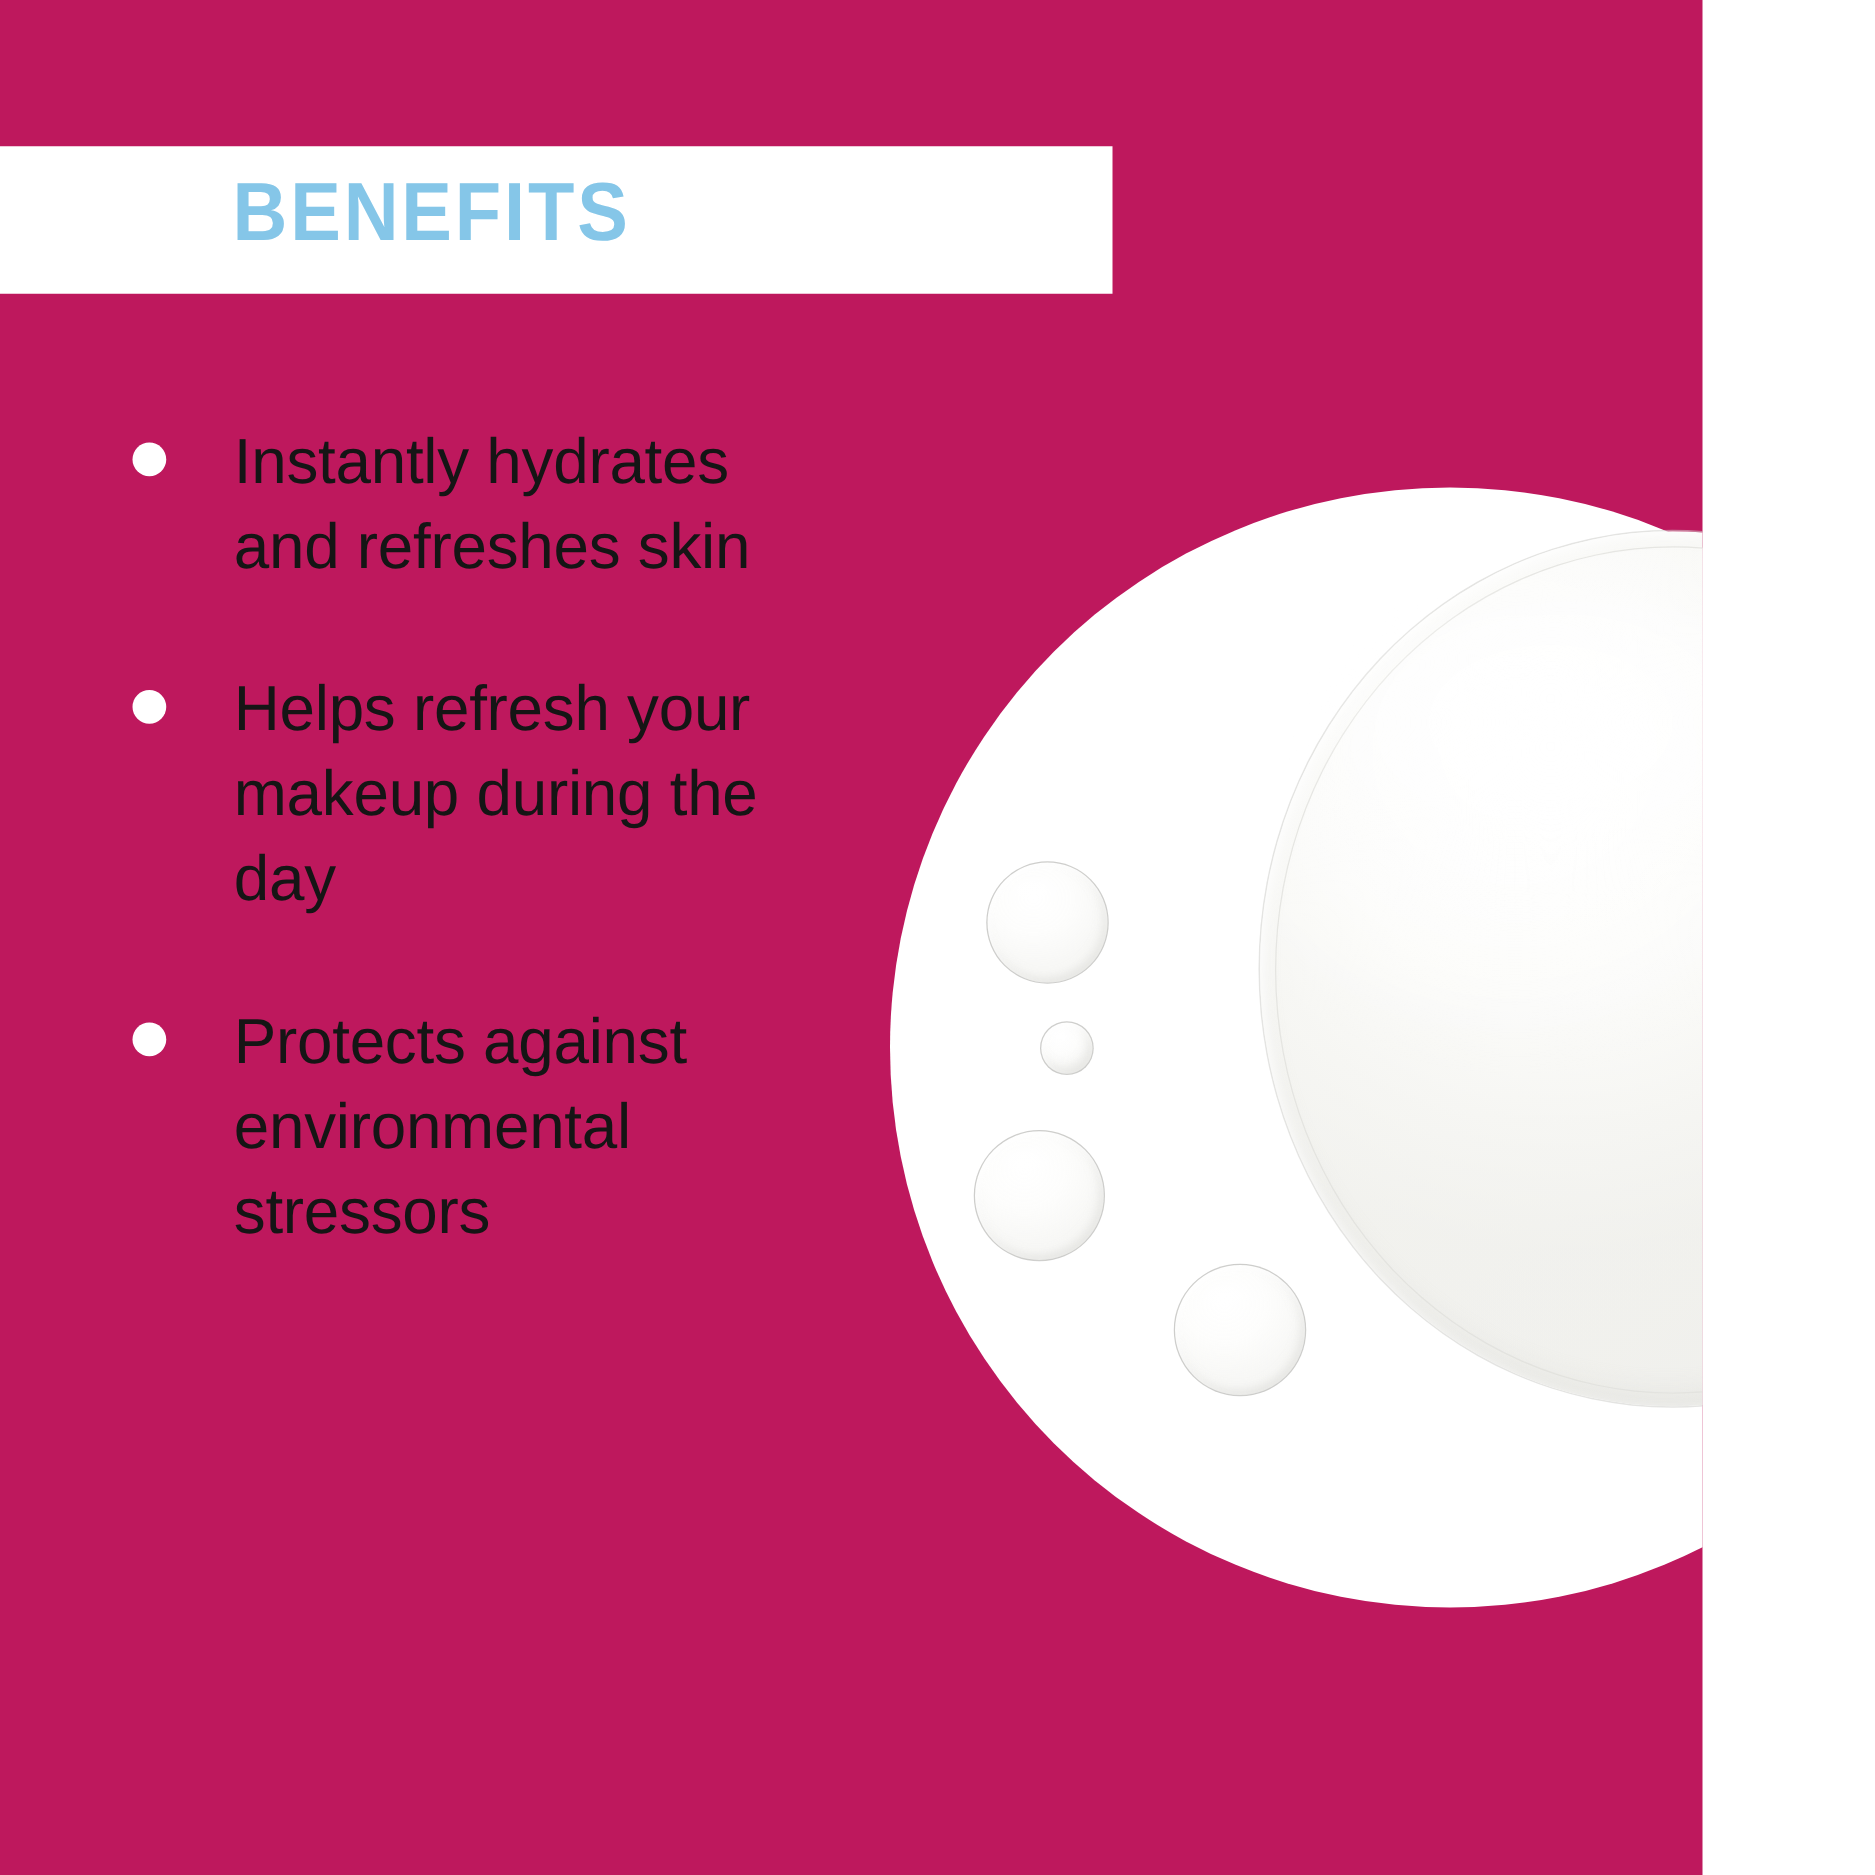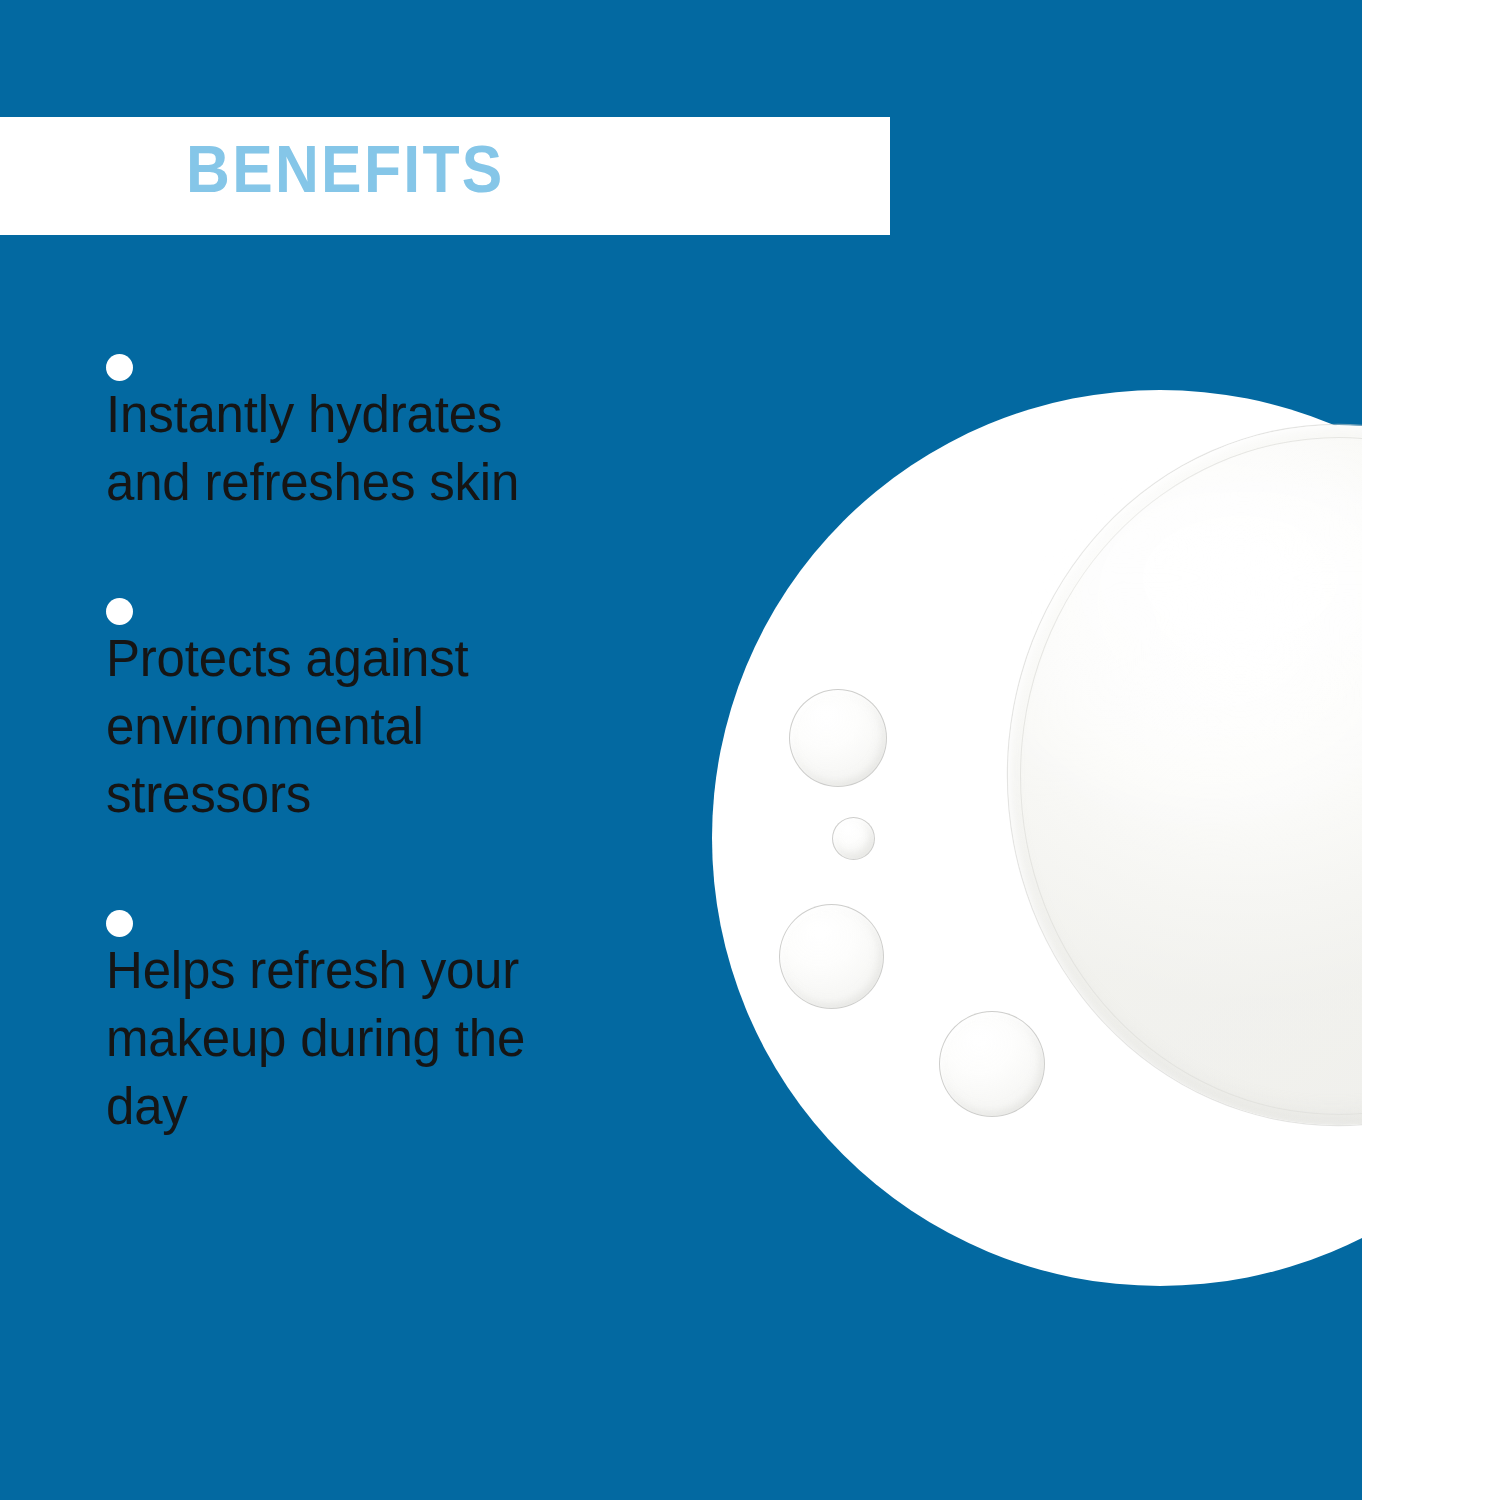--- a/index.html
+++ b/index.html
@@ -10,21 +10,21 @@
     width: 1500px;
     height: 1500px;
     overflow: hidden;
     font-family: "Liberation Sans", sans-serif;
   }
 
   #canvas {
     position: relative;
     width: 1362px;
     height: 1500px;
-    background: #0369a1;
+    background: #be185d;
     overflow: hidden;
   }
 
   
   .header-band {
     position: absolute;
     left: 0;
     top: 117px;
     width: 890px;
     height: 118px;
@@ -50,21 +50,20 @@
     position: absolute;
     left: 106px;
     top: 335px;
     width: 600px;
   }
   .benefit-item {
     position: relative;
     display: flex;
     align-items: flex-start;
     margin-bottom: 62px;
-    flex-direction: column;
   }
   .benefit-bullet {
     flex: 0 0 auto;
     width: 27px;
     height: 27px;
     border-radius: 50%;
     background: #FFFFFF;
     margin-top: 19px;
     margin-right: 54px;
   }
@@ -209,22 +208,22 @@
     <div class="gel-blob-sheen"></div>
   </div>
 
   <div class="benefits-list">
     <div class="benefit-item">
       <span class="benefit-bullet"></span>
       <span class="benefit-text">Instantly hydrates and refreshes skin</span>
     </div>
     <div class="benefit-item">
       <span class="benefit-bullet"></span>
-      <span class="benefit-text">Protects against environmental stressors</span>
+      <span class="benefit-text">Helps refresh your makeup during the day</span>
     </div>
     <div class="benefit-item">
       <span class="benefit-bullet"></span>
-      <span class="benefit-text">Helps refresh your makeup during the day</span>
+      <span class="benefit-text">Protects against environmental stressors</span>
     </div>
   </div>
 
 
 </div>
 
 </body></html>

